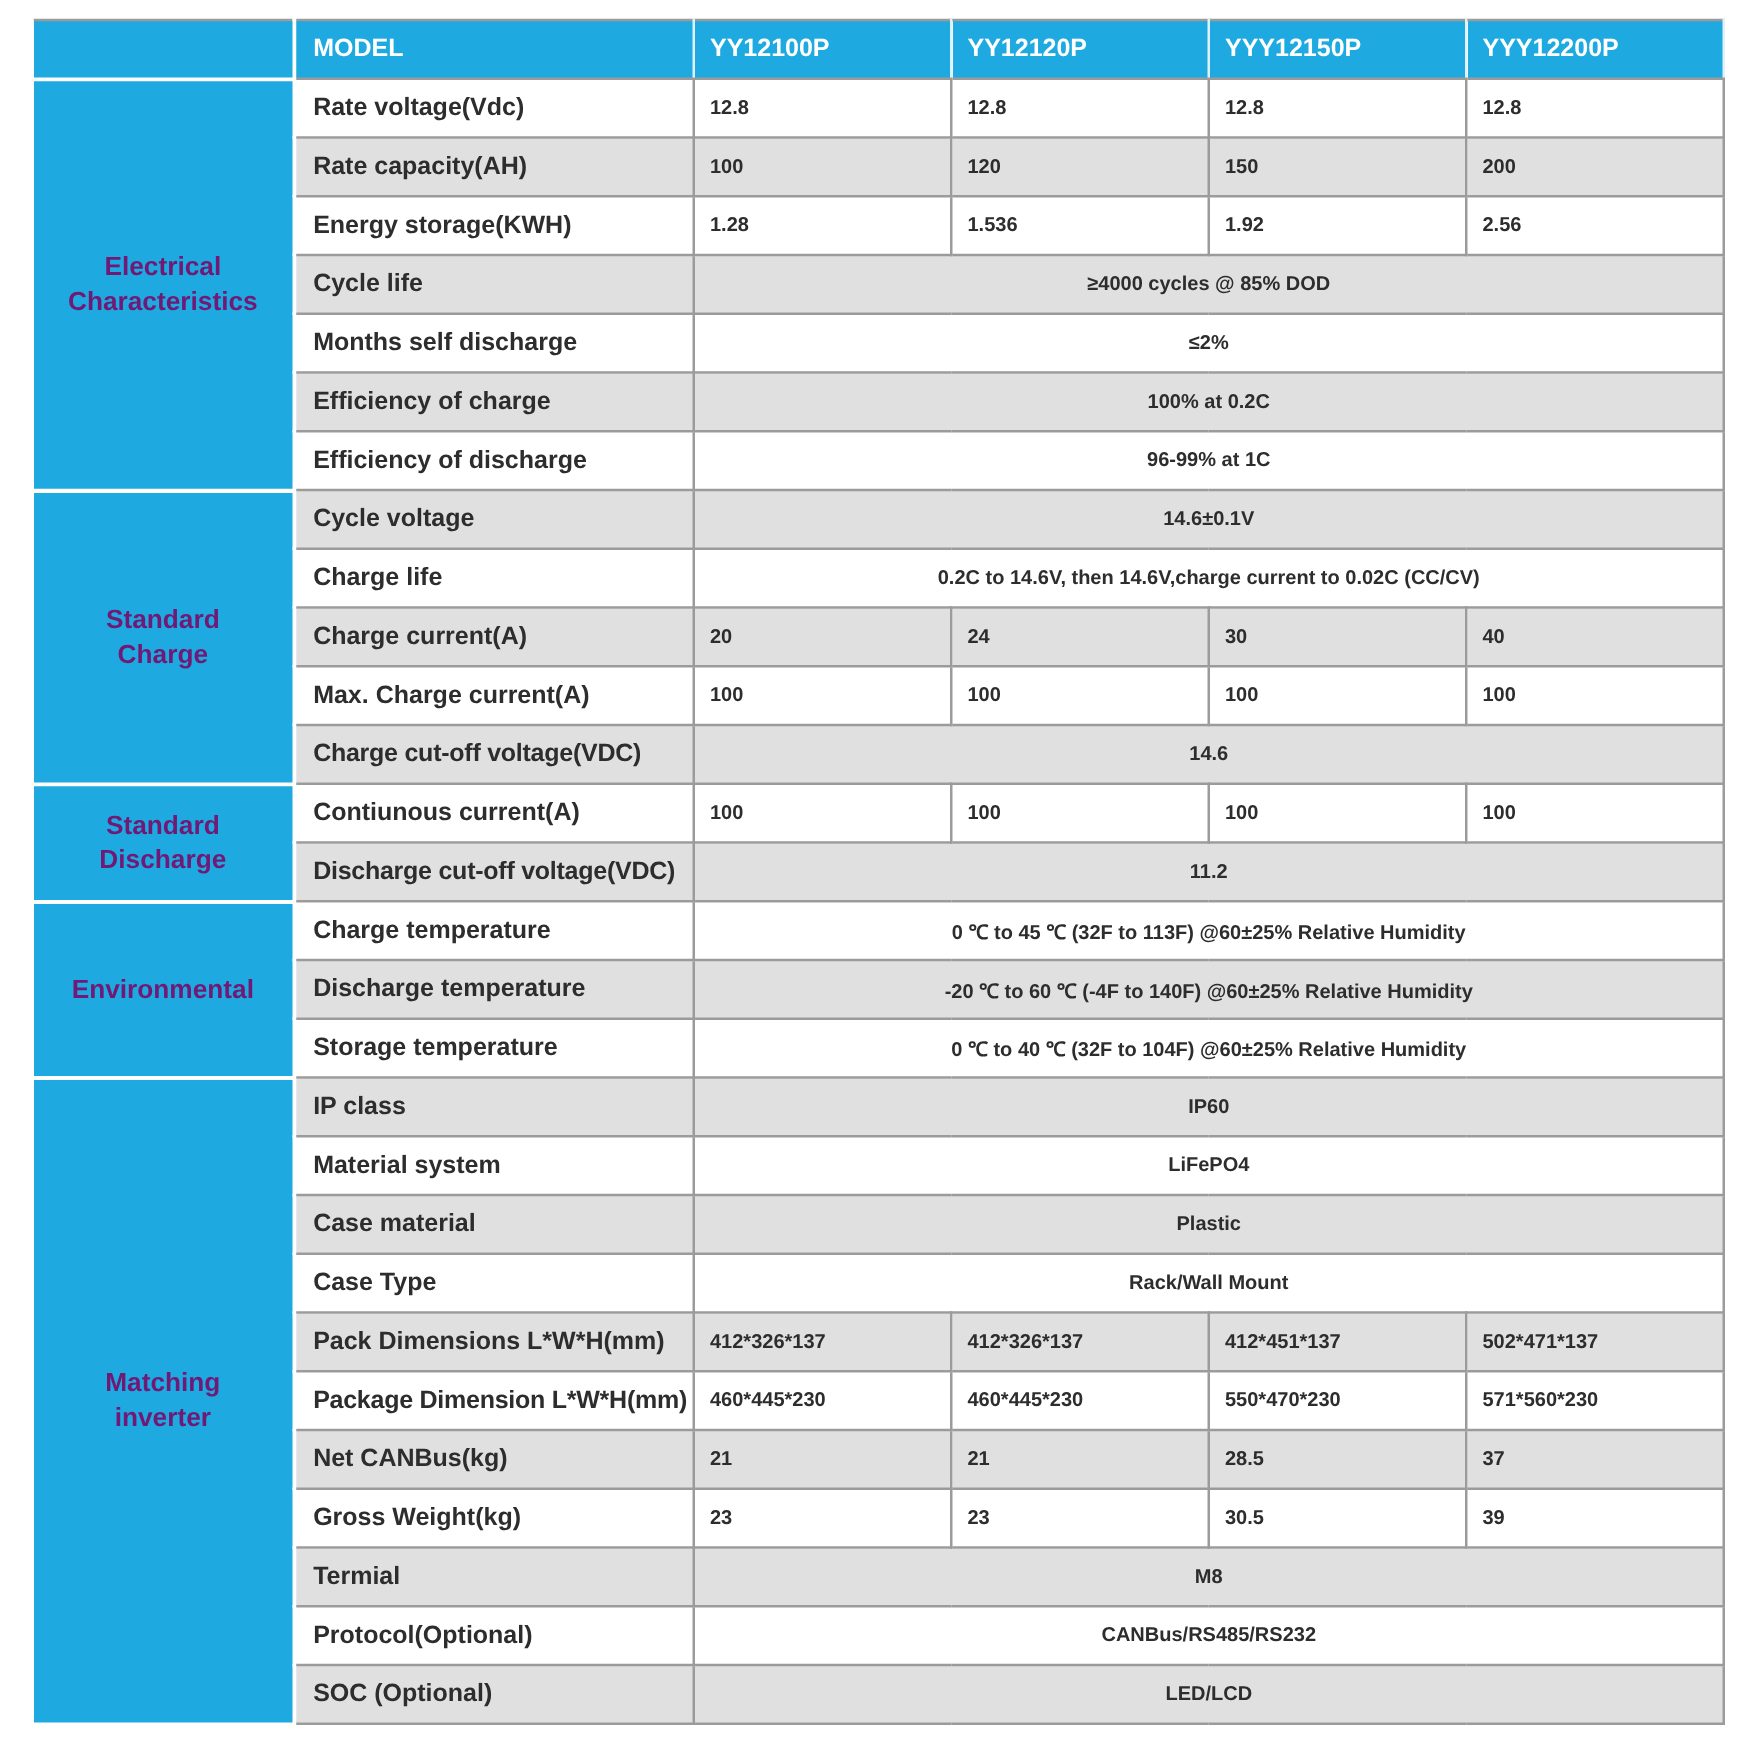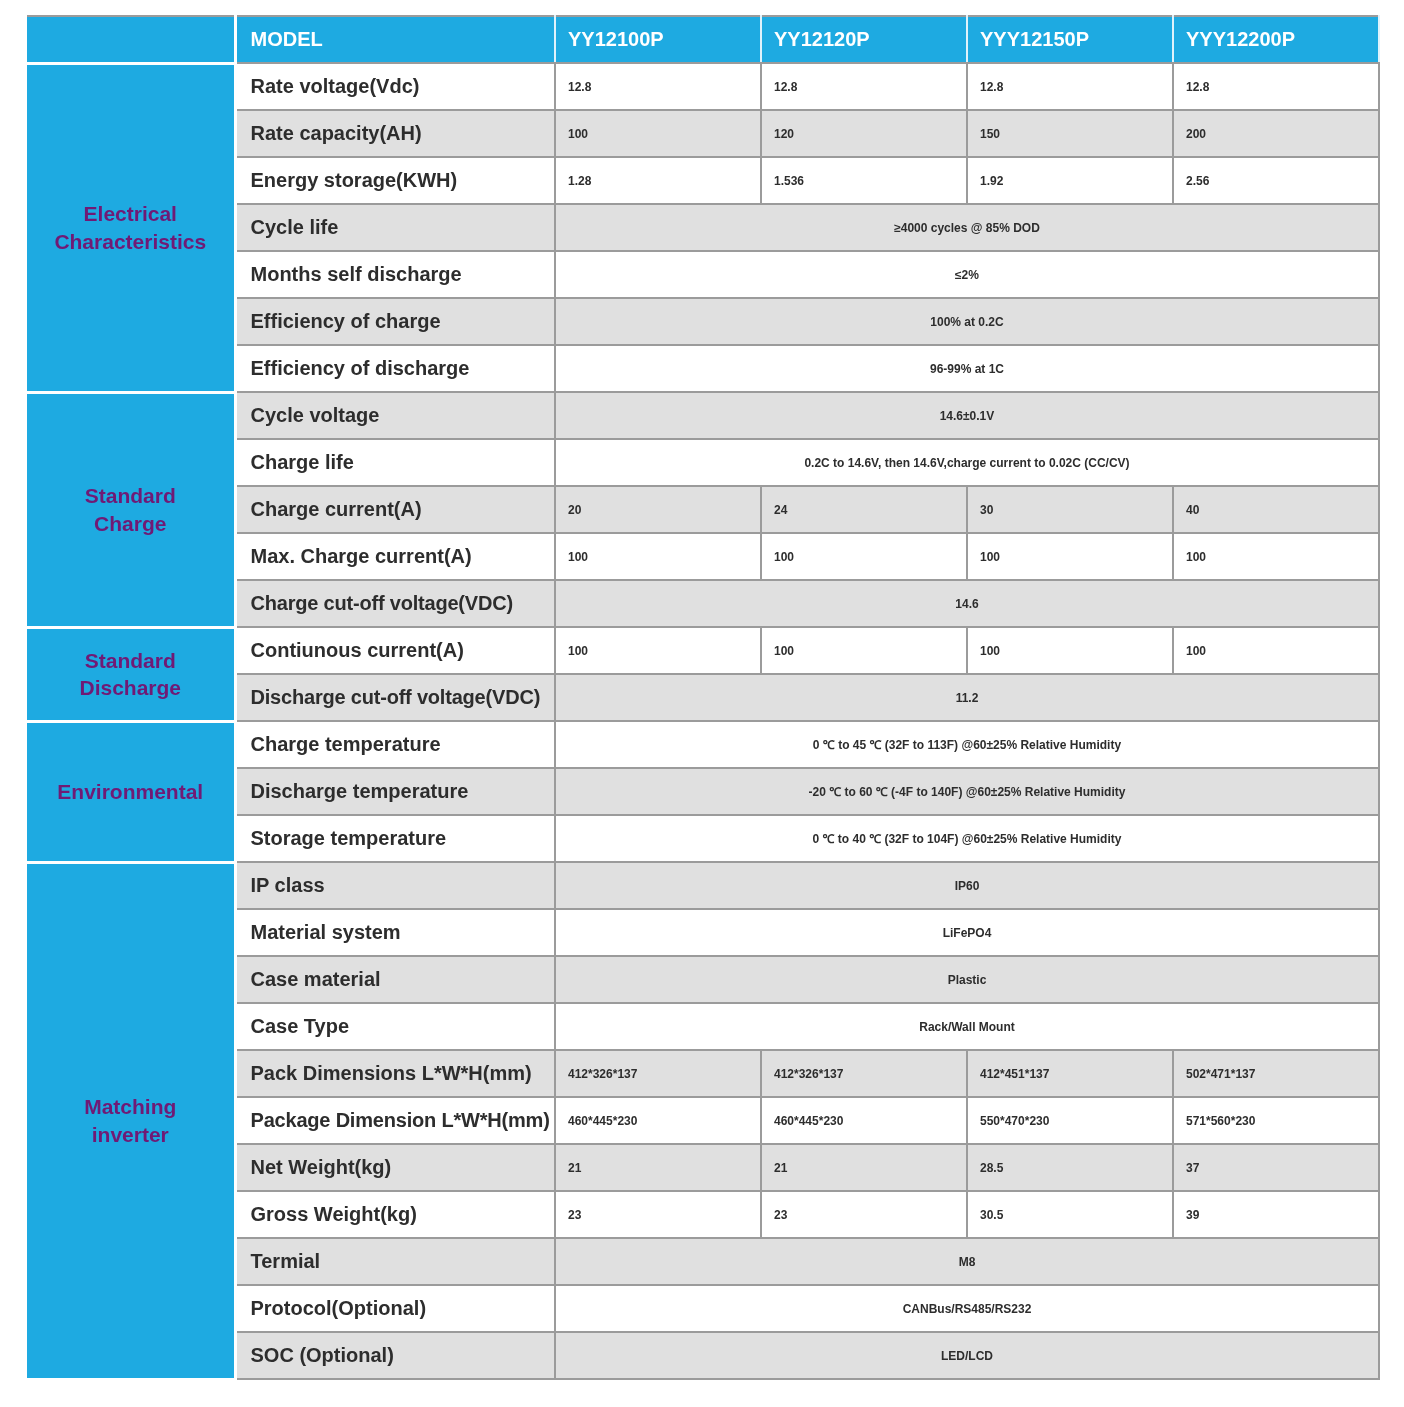--- a/index.html
+++ b/index.html
@@ -58,21 +58,21 @@
     font-size:20px;
     color:var(--text);
     padding:0 4px 0 14px;
     border:2px solid var(--border);
     white-space:nowrap;
     overflow:hidden;
     background:#ffffff;
     margin-top:28px;
   }
   td.val{
-    font-size:12px;
+    font-size:16px;
     color:var(--text);
     padding:0 4px 0 12px;
     border:2px solid var(--border);
     white-space:nowrap;
     background:#ffffff;
   }
   td.merged{
     text-align:center;
     padding:0;
   }
@@ -219,21 +219,21 @@
           <td class="val">502*471*137</td>
         </tr>
         <tr class="plain">
           <td class="lbl compact">Package Dimension L*W*H(mm)</td>
           <td class="val">460*445*230</td>
           <td class="val">460*445*230</td>
           <td class="val">550*470*230</td>
           <td class="val">571*560*230</td>
         </tr>
         <tr class="stripe">
-          <td class="lbl">Net Weight(kg)</td>
+          <td class="lbl">Net CANBus(kg)</td>
           <td class="val">21</td>
           <td class="val">21</td>
           <td class="val">28.5</td>
           <td class="val">37</td>
         </tr>
         <tr class="plain">
           <td class="lbl">Gross Weight(kg)</td>
           <td class="val">23</td>
           <td class="val">23</td>
           <td class="val">30.5</td>

